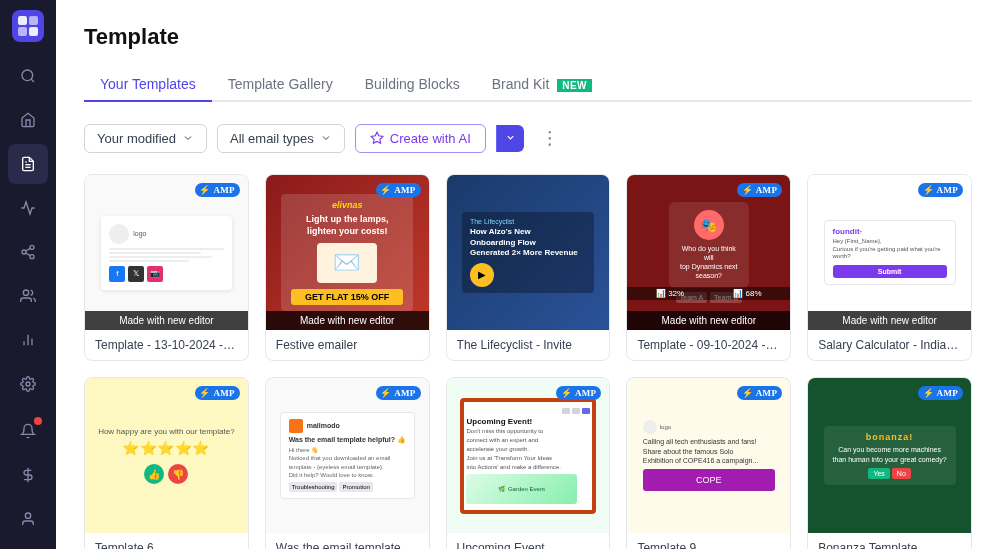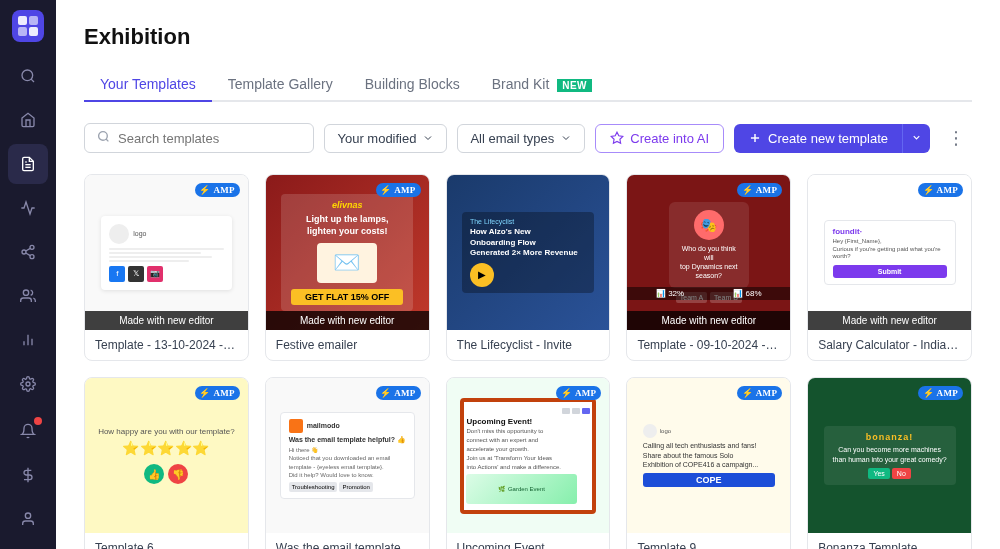--- a/index.html
+++ b/index.html
@@ -362,78 +362,62 @@
     <div class="sidebar-icon">
       <svg width="16" height="16" viewBox="0 0 24 24" fill="none" stroke="currentColor" stroke-width="2">
           <path d="M20 21v-2a4 4 0 0 0-4-4H8a4 4 0 0 0-4 4v2"></path>
           <circle cx="12" cy="7" r="4"></circle>
         </svg>
     </div>
   </div>
 </nav>
 
 <main class="main">
-  <h1>Exhibition</h1>
+  <h1>Template</h1>
 
   <div class="tabs">
     <div class="tab active">
       <span>Your Templates</span>
     </div>
     <div class="tab">
       <span>Template Gallery</span>
     </div>
     <div class="tab">
       <span>Building Blocks</span>
     </div>
     <div class="tab">
       <span>Brand Kit</span>
       <span class="new-badge">NEW</span>
     </div>
   </div>
 
   <div class="toolbar">
-    <div class="search-box">
-      <span class="search-icon">
-        <svg width="13" height="13" viewBox="0 0 24 24" fill="none" stroke="#9ca3af" stroke-width="2.5">
-            <circle cx="11" cy="11" r="8"></circle>
-            <path d="m21 21-4.35-4.35"></path>
-          </svg>
-      </span>
-      <input type="text" placeholder="Search templates" style="">
-    </div>
 
     <button class="filter-btn">
       <span>Your modified</span>
       <svg width="12" height="12" viewBox="0 0 24 24" fill="none" stroke="currentColor" stroke-width="2">
           <polyline points="6 9 12 15 18 9"></polyline>
         </svg>
     </button>
 
     <button class="filter-btn">
       <span>All email types</span>
       <svg width="12" height="12" viewBox="0 0 24 24" fill="none" stroke="currentColor" stroke-width="2">
           <polyline points="6 9 12 15 18 9"></polyline>
         </svg>
     </button>
 
     <button class="ai-btn">
       <svg width="14" height="14" viewBox="0 0 24 24" fill="none" stroke="#7c3aed" stroke-width="2">
           <polygon points="12 2 15.09 8.26 22 9.27 17 14.14 18.18 21.02 12 17.77 5.82 21.02 7 14.14 2 9.27 8.91 8.26 12 2"></polygon>
         </svg>
-      <span>Create into AI</span>
+      <span>Create with AI</span>
     </button>
 
     <div class="create-btn-group">
-      <button class="create-btn">
-        <svg width="14" height="14" viewBox="0 0 24 24" fill="none" stroke="white" stroke-width="2.5">
-            <line x1="12" y1="5" x2="12" y2="19"></line>
-            <line x1="5" y1="12" x2="19" y2="12"></line>
-          </svg>
-        <span>Create new template</span>
-      </button>
       <button class="create-btn-arrow">
         <svg width="11" height="11" viewBox="0 0 24 24" fill="none" stroke="white" stroke-width="2.5">
             <polyline points="6 9 12 15 18 9"></polyline>
           </svg>
       </button>
     </div>
 
     <div class="more-btn">⋮</div>
   </div>
 
@@ -603,21 +587,21 @@
     <div class="template-card">
       <div class="card-preview" style="background:#fffbeb;">
         <div class="amp-badge">⚡ AMP</div>
         <div class="mini-content">
           <div style="width:90%;font-size:7px;">
             <div style="display:flex;align-items:center;gap:3px;margin-bottom:3px;">
               <div style="width:14px;height:14px;background:#eee;border-radius:50%;"></div>
               <span style="font-size:6px;color:#555;">logo</span>
             </div>
             <div style="color:#333;font-size:7px;line-height:1.4;margin-bottom:3px;">Calling all tech enthusiasts and fans! Share about the famous Solo<br>Exhibition of COPE416 a campaign...</div>
-            <div style="background:#1d4ed8;height:14px;border-radius:3px;display:flex;align-items:center;justify-content:center;color:white;font-size:9px;font-weight:bold;">COPE</div>
+            <div style="background:#a21caf;height:22px;border-radius:3px;display:flex;align-items:center;justify-content:center;color:white;font-size:9px;font-weight:normal;">COPE</div>
           </div>
         </div>
       </div>
       <div class="card-info">
         <div class="card-title">Template 9</div>
       </div>
     </div>
 
     <div class="template-card">
       <div class="card-preview" style="background:#14532d;">

